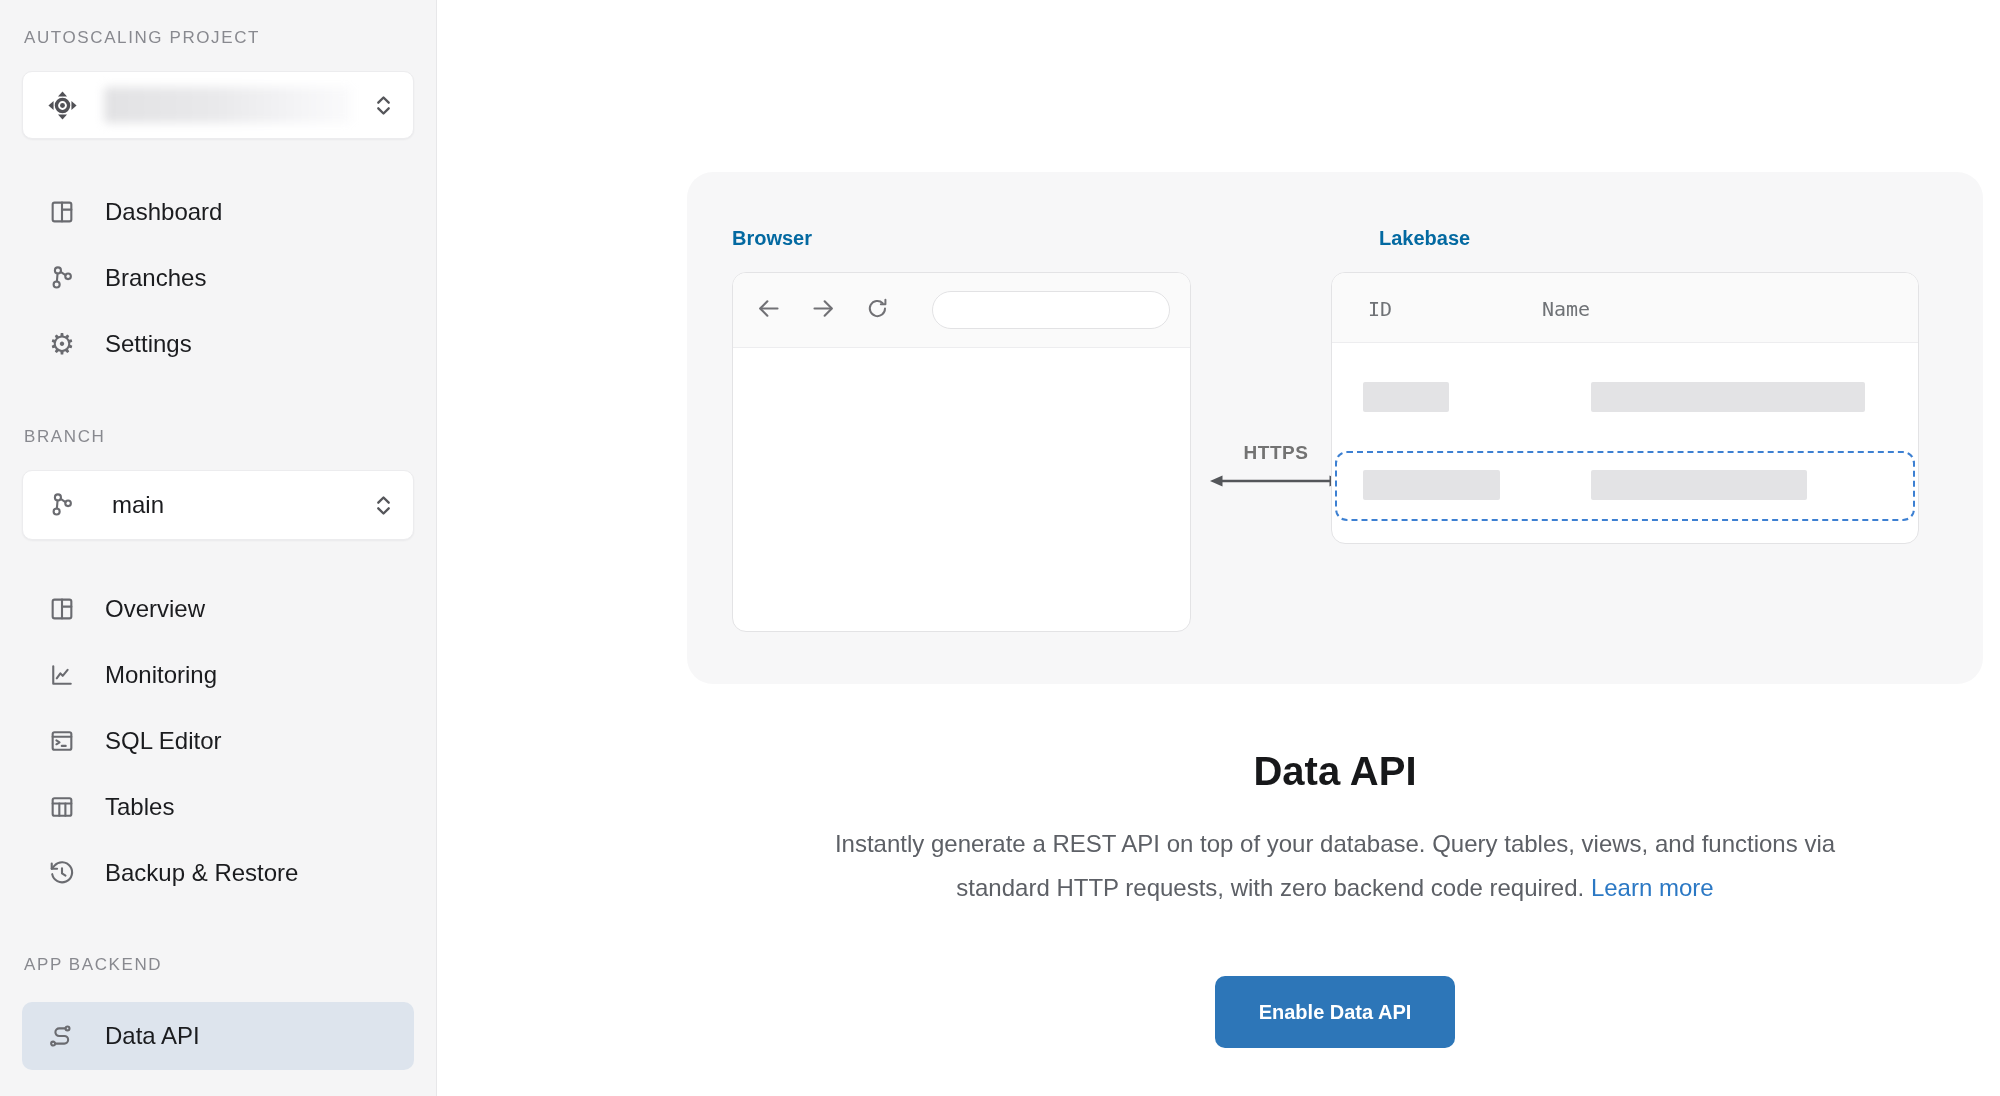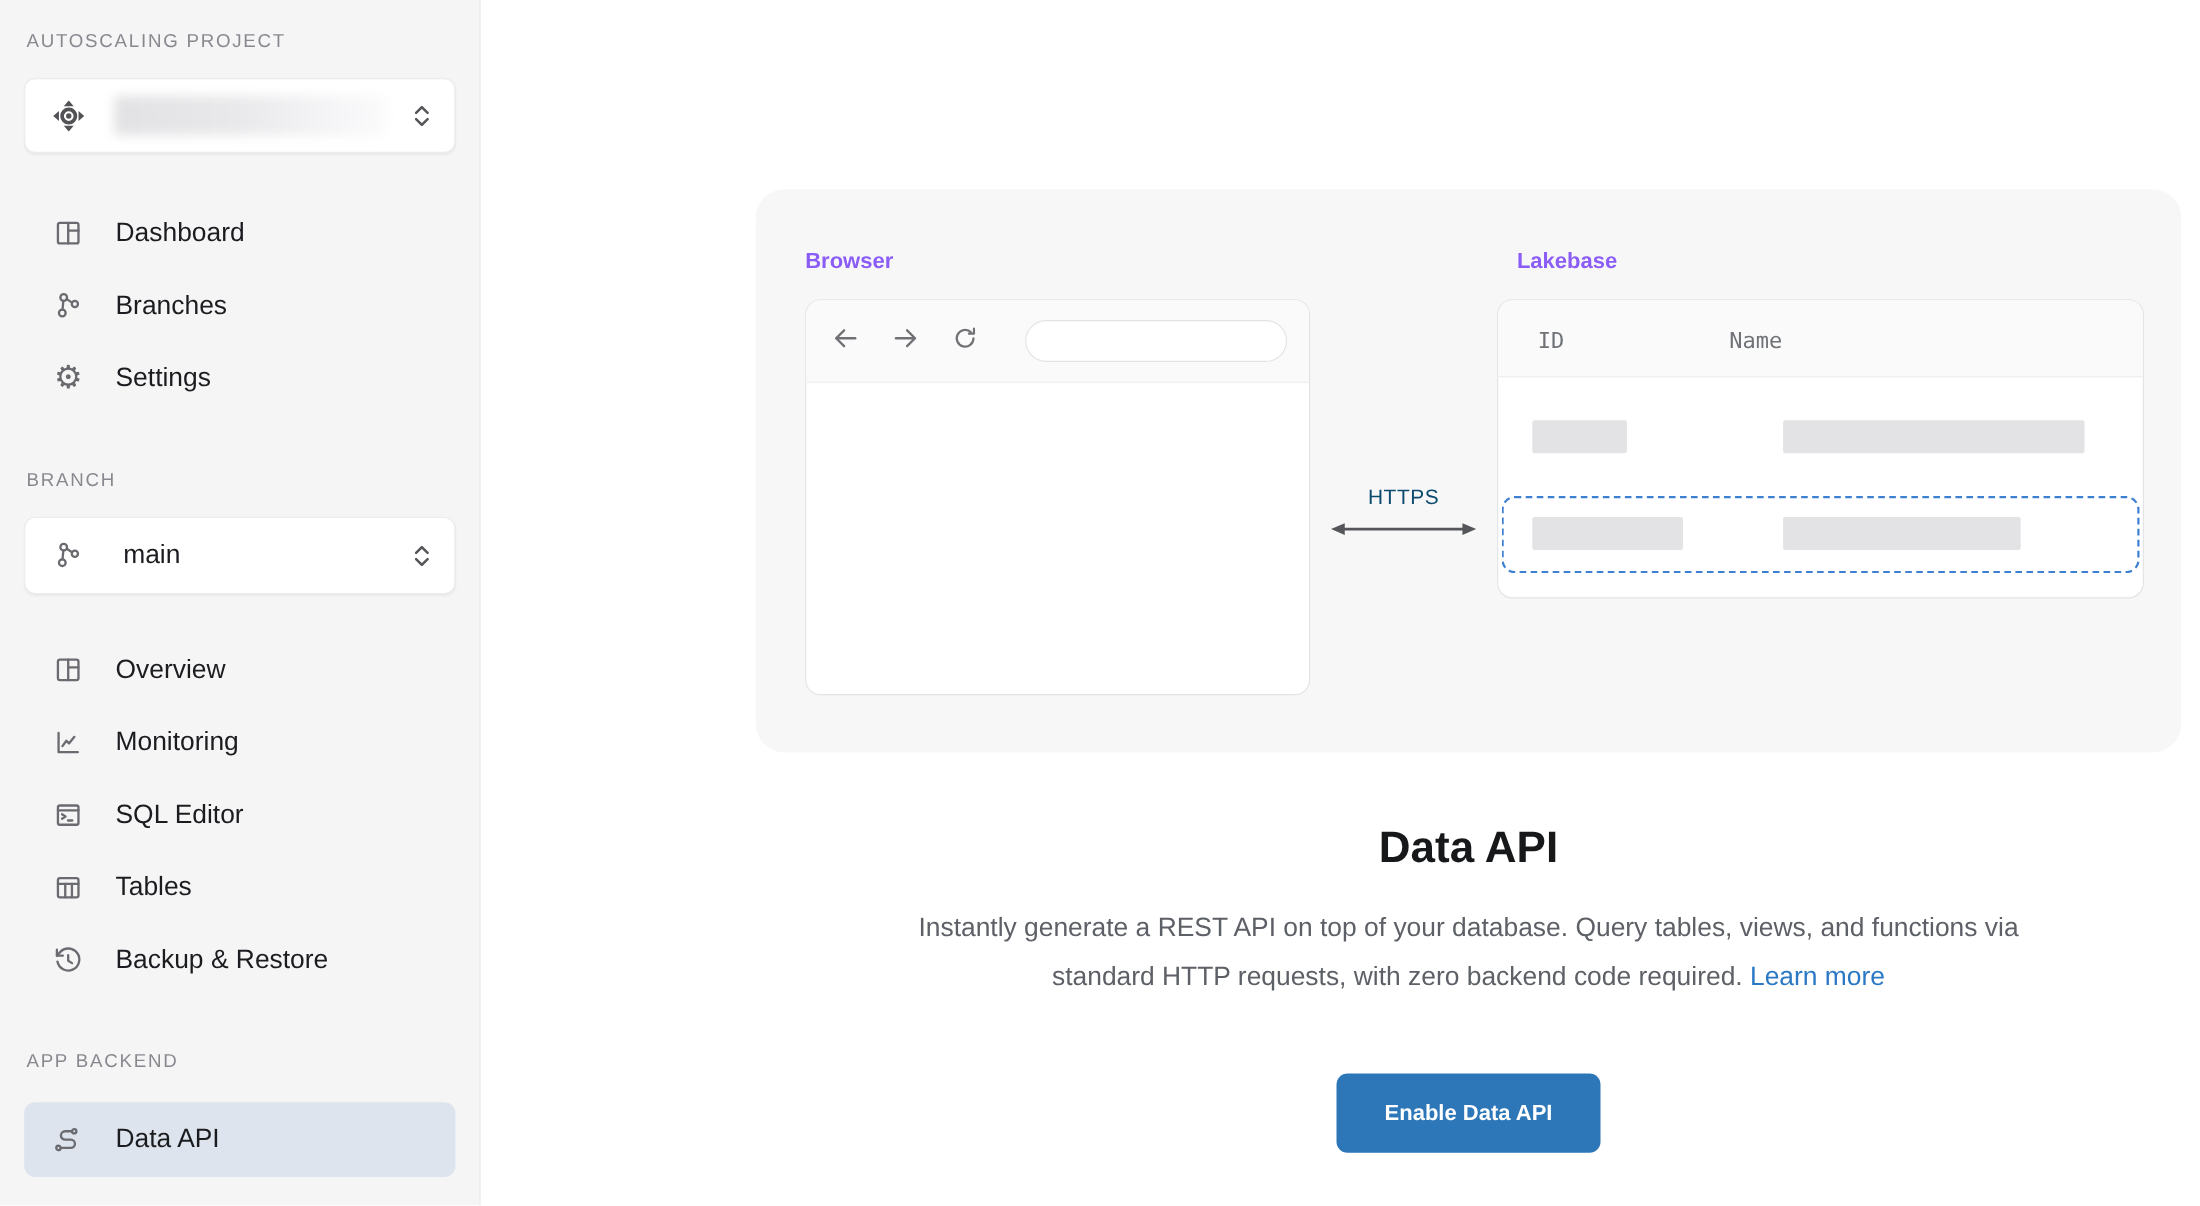--- a/index.html
+++ b/index.html
@@ -55,46 +55,46 @@
   svg.stroke-ic { stroke:#6a6b70; stroke-width:1.8; fill:none; stroke-linecap:round; stroke-linejoin:round; }
 
   
   .main { flex:1; background:#ffffff; }
   .content { margin-left:250px; width:1296px; padding-top:172px; text-align:center; }
 
   .card {
     position:relative; width:1296px; height:512px;
     background:#f7f7f8; border-radius:26px; text-align:left;
   }
-  .mock-label { position:absolute; top:55px; font-size:20px; font-weight:700; color:#8b5cf6; }
+  .mock-label { position:absolute; top:55px; font-size:20px; font-weight:700; color:#0369a1; }
   .browser-label { left:45px; }
   .lakebase-label { left:692px; }
 
   .browser-mock {
     position:absolute; left:45px; top:100px; width:459px; height:360px;
     background:#ffffff; border:1px solid #e3e3e5; border-radius:14px; overflow:hidden;
   }
   .browser-toolbar {
     height:75px; background:#fafafa; border-bottom:1px solid #ededef;
     display:flex; align-items:center; padding:0 20px 0 22px; gap:28px;
   }
   .url-pill {
     flex:1; height:38px; margin-left:14px; background:#ffffff;
     border:1px solid #e2e2e4; border-radius:19px;
   }
 
   .https-group {
     position:absolute; left:505px; top:270px; width:168px;
     display:flex; flex-direction:column; align-items:center;
   }
-  .https-label { font-size:19px; font-weight:400; color:#0c4a6e; letter-spacing:0.5px; }
+  .https-label { font-size:19px; font-weight:700; color:#737373; letter-spacing:0.5px; }
   .https-arrow { margin-top:9px; }
 
   .table-mock {
-    position:absolute; left:674px; top:100px; width:588px; height:272px;
+    position:absolute; left:644px; top:100px; width:588px; height:272px;
     background:#ffffff; border:1px solid #e3e3e5; border-radius:14px; overflow:hidden;
   }
   .table-header {
     position:relative; height:70px; background:#fafafa; border-bottom:1px solid #ededef;
     font-family:"DejaVu Sans Mono","Liberation Mono",monospace;
     font-size:20px; color:#6f7276;
   }
   .th-id   { position:absolute; left:36px;  top:24px; }
   .th-name { position:absolute; left:210px; top:24px; }
   .bar { position:absolute; height:30px; background:#e3e3e5; border-radius:2px; }

